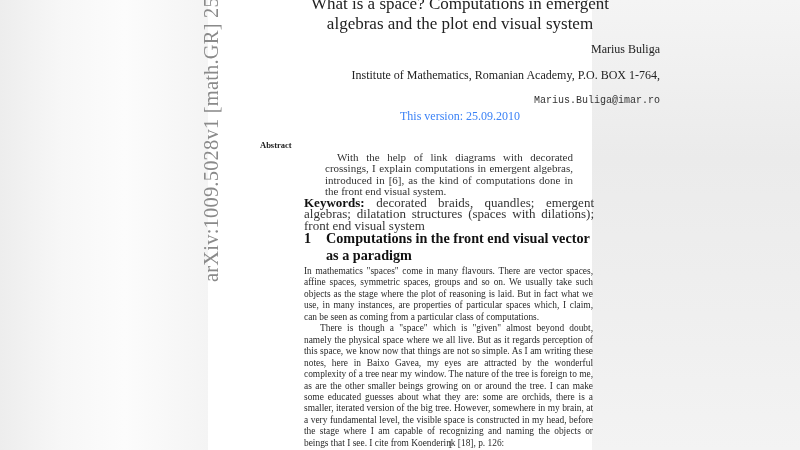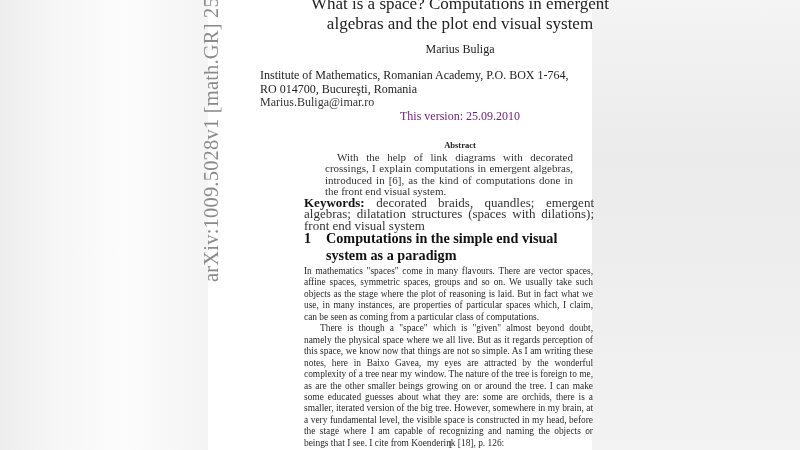--- a/index.html
+++ b/index.html
@@ -52,58 +52,58 @@
       text-align: center;
       font-family: "Liberation Serif", serif;
       font-size: 17px;
       line-height: 20px;
       color: #222;
     }
     .author {
       position: absolute;
       left: 260px; width: 400px;
       top: 42px;
-      text-align: center;
+      text-align: right;
       font-family: "Liberation Serif", serif;
       font-size: 12px;
       color: #222;
     }
     .affil {
       position: absolute;
       left: 260px; width: 400px;
       top: 68px;
-      text-align: left;
+      text-align: right;
       font-family: "Liberation Serif", serif;
       font-size: 12px;
       line-height: 14px;
       color: #222;
     }
     .email {
       position: absolute;
       left: 260px; width: 400px;
       top: 95px;
-      text-align: left;
-      font-family: Liberation Serif, serif;
-      font-size: 12px;
+      text-align: right;
+      font-family: Liberation Mono, monospace;
+      font-size: 10px;
       color: #333;
     }
     .version {
       position: absolute;
       left: 260px; width: 400px;
       top: 109px;
       text-align: center;
       font-family: "Liberation Serif", serif;
       font-size: 12px;
-      color: #701a75;
+      color: #3b82f6;
     }
     .abstract-heading {
       position: absolute;
       left: 260px; width: 400px;
       top: 140px;
-      text-align: center;
+      text-align: left;
       font-family: "Liberation Serif", serif;
       font-weight: bold;
       font-size: 8.5px;
       color: #222;
     }
     .abstract-body {
       position: absolute;
       left: 325px;
       width: 248px;
       top: 152px;
@@ -176,36 +176,35 @@
 
 <div class="title">
   <div>What is a space? Computations in emergent</div>
   <div>algebras and the plot end visual system</div>
 </div>
 
 <div class="author">Marius Buliga</div>
 
 <div class="affil">
   <div>Institute of Mathematics, Romanian Academy, P.O. BOX 1-764,</div>
-  <div>RO 014700, Bucureşti, Romania</div>
 </div>
 
 <div class="email">Marius.Buliga@imar.ro</div>
 
 <div class="version">This version: 25.09.2010</div>
 
 <div class="abstract-heading">Abstract</div>
 
 <div class="abstract-body"><span class="indent"></span><span>With the help of link diagrams with decorated crossings, I explain computations in emergent algebras, introduced in [6], as the kind of computations done in the front end visual system.</span></div>
 
 <div class="keywords"><b>Keywords:</b> <span>decorated braids, quandles; emergent algebras; dilatation structures (spaces with dilations); front end visual system</span></div>
 
 <div class="section-heading">
   <span class="section-num">1</span>
-  <span class="section-title">Computations in the simple end visual system as a paradigm</span>
+  <span class="section-title">Computations in the front end visual vector as a paradigm</span>
 </div>
 
 <div class="body-text">
   <p>In mathematics "spaces" come in many flavours. There are vector spaces, affine spaces, symmetric spaces, groups and so on. We usually take such objects as the stage where the plot of reasoning is laid. But in fact what we use, in many instances, are properties of particular spaces which, I claim, can be seen as coming from a particular class of computations.</p>
   <p class="indented">There is though a "space" which is "given" almost beyond doubt, namely the physical space where we all live. But as it regards perception of this space, we know now that things are not so simple. As I am writing these notes, here in Baixo Gavea, my eyes are attracted by the wonderful complexity of a tree near my window. The nature of the tree is foreign to me, as are the other smaller beings growing on or around the tree. I can make some educated guesses about what they are: some are orchids, there is a smaller, iterated version of the big tree. However, somewhere in my brain, at a very fundamental level, the visible space is constructed in my head, before the stage where I am capable of recognizing and naming the objects or beings that I see. I cite from Koenderink [18], p. 126:</p>
 </div>
 
 <div class="page-number">1</div>
 
 </body></html>

